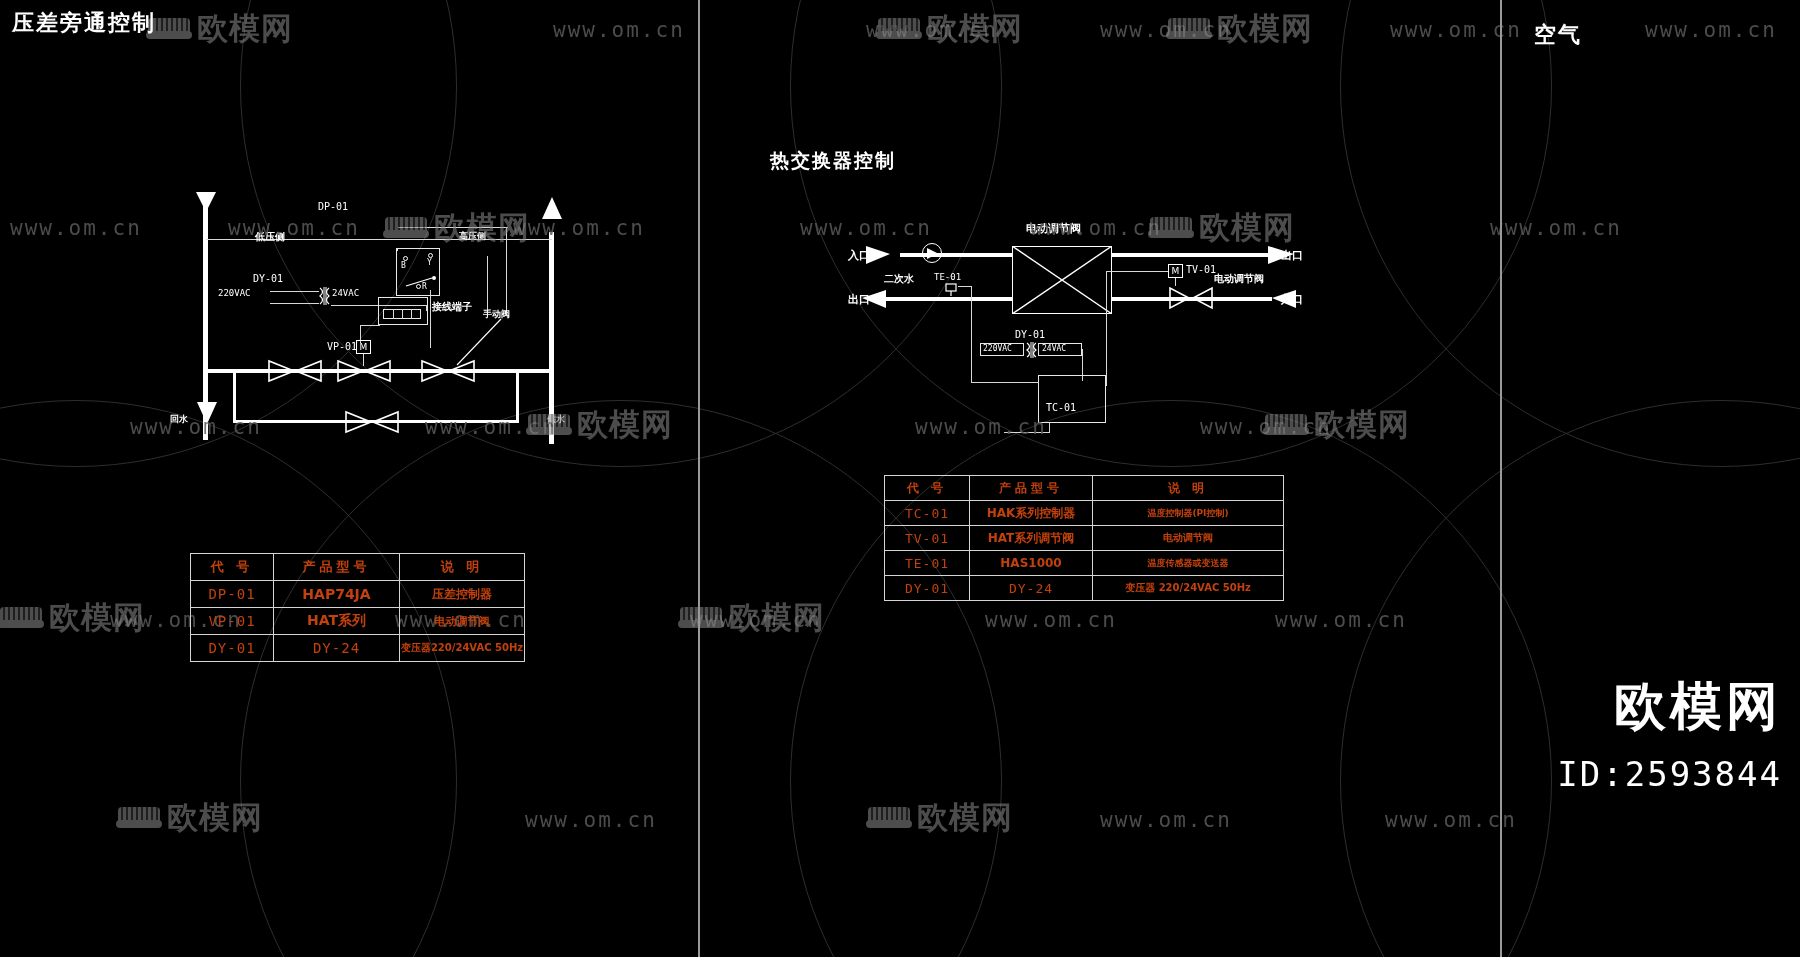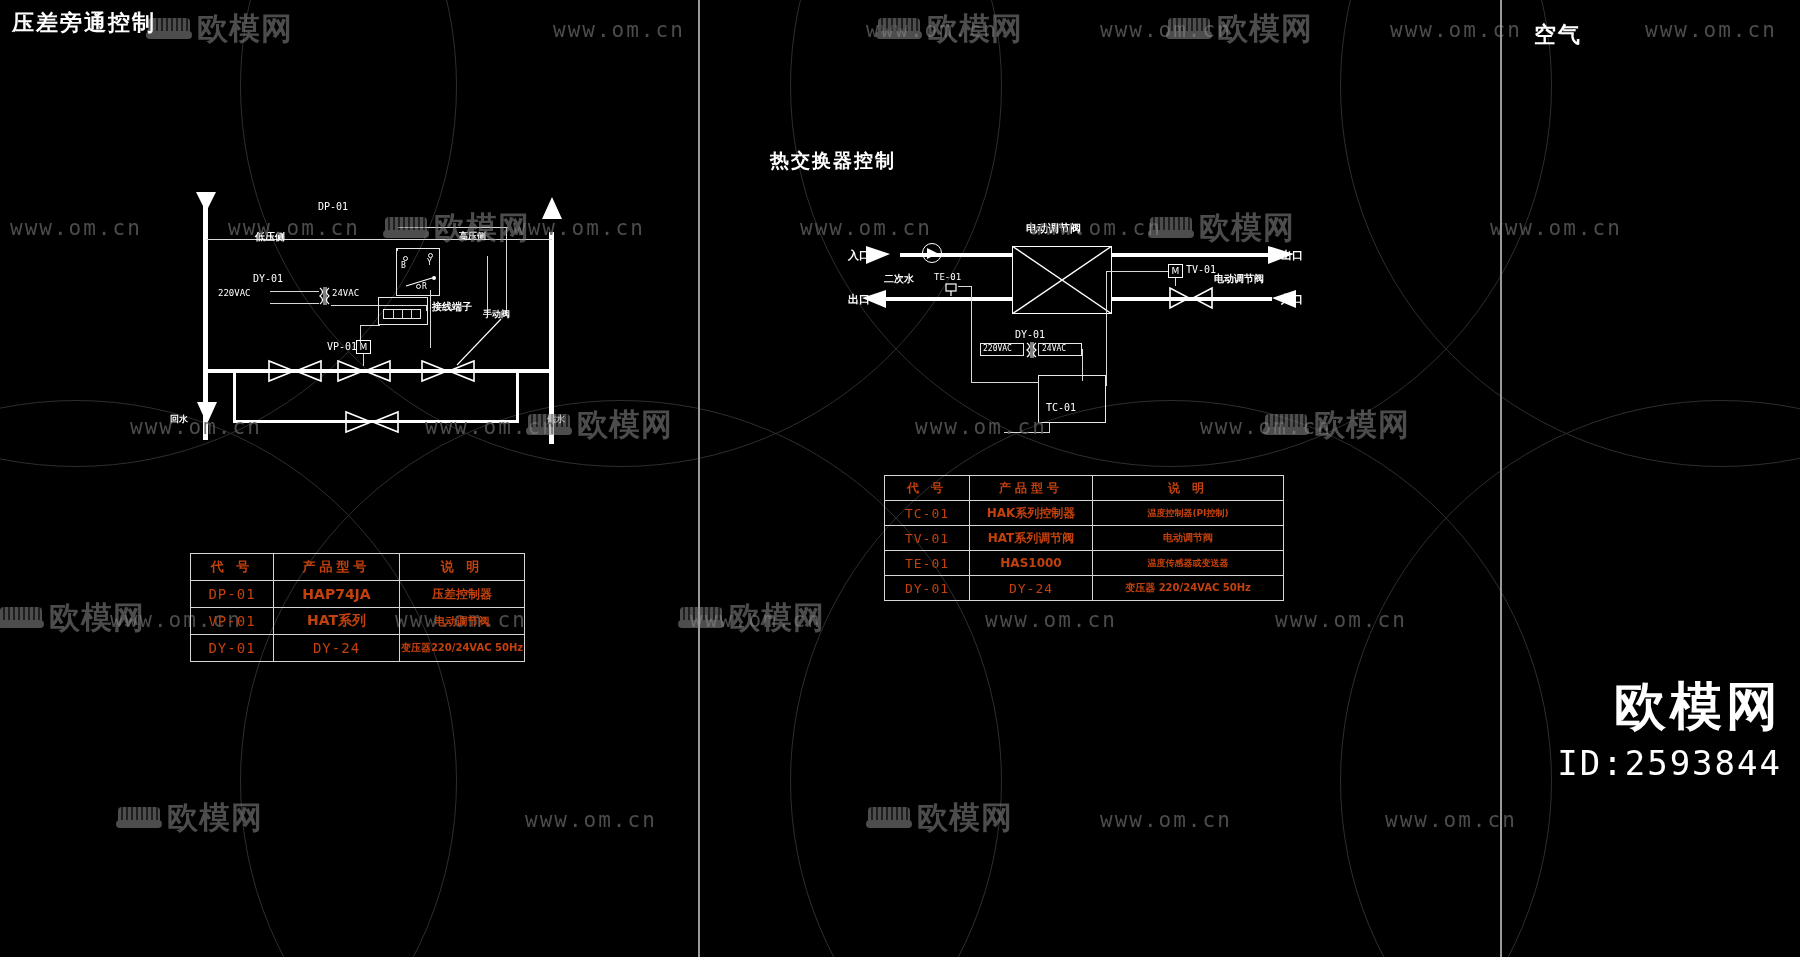--- a/index.html
+++ b/index.html
@@ -50,21 +50,21 @@
       font-family:"DejaVu Sans","Liberation Sans",sans-serif;padding:0;}
   .tbl .hd{font-weight:bold;letter-spacing:4px;}
   .tbl .code{font-family:"DejaVu Sans Mono","Liberation Mono",monospace;letter-spacing:1px;}
   .tbl .model{font-weight:bold;}
   .tbl .desc{font-weight:bold;margin-left:10px;}
 
   
   .brand{position:absolute;right:18px;z-index:20;text-align:right;color:#fff;}
   .brand .name{font-size:52px;font-weight:bold;letter-spacing:4px;
       font-family:"DejaVu Sans","Liberation Sans",sans-serif;}
-  .brand .id{font-size:34px;letter-spacing:2px;margin-top:1px;
+  .brand .id{font-size:34px;letter-spacing:2px;margin-top:12px;
       font-family:"DejaVu Sans Mono","Liberation Mono",monospace;}
 
   .circ{position:absolute;border:1.6px solid #fff;border-radius:50%;box-sizing:border-box;}
   .sq{position:absolute;border:1.6px solid #fff;box-sizing:border-box;
       display:flex;align-items:center;justify-content:center;font-size:9px;
       font-family:"DejaVu Sans","Liberation Sans",sans-serif;}
 </style>
 </head>
 <body>
 

